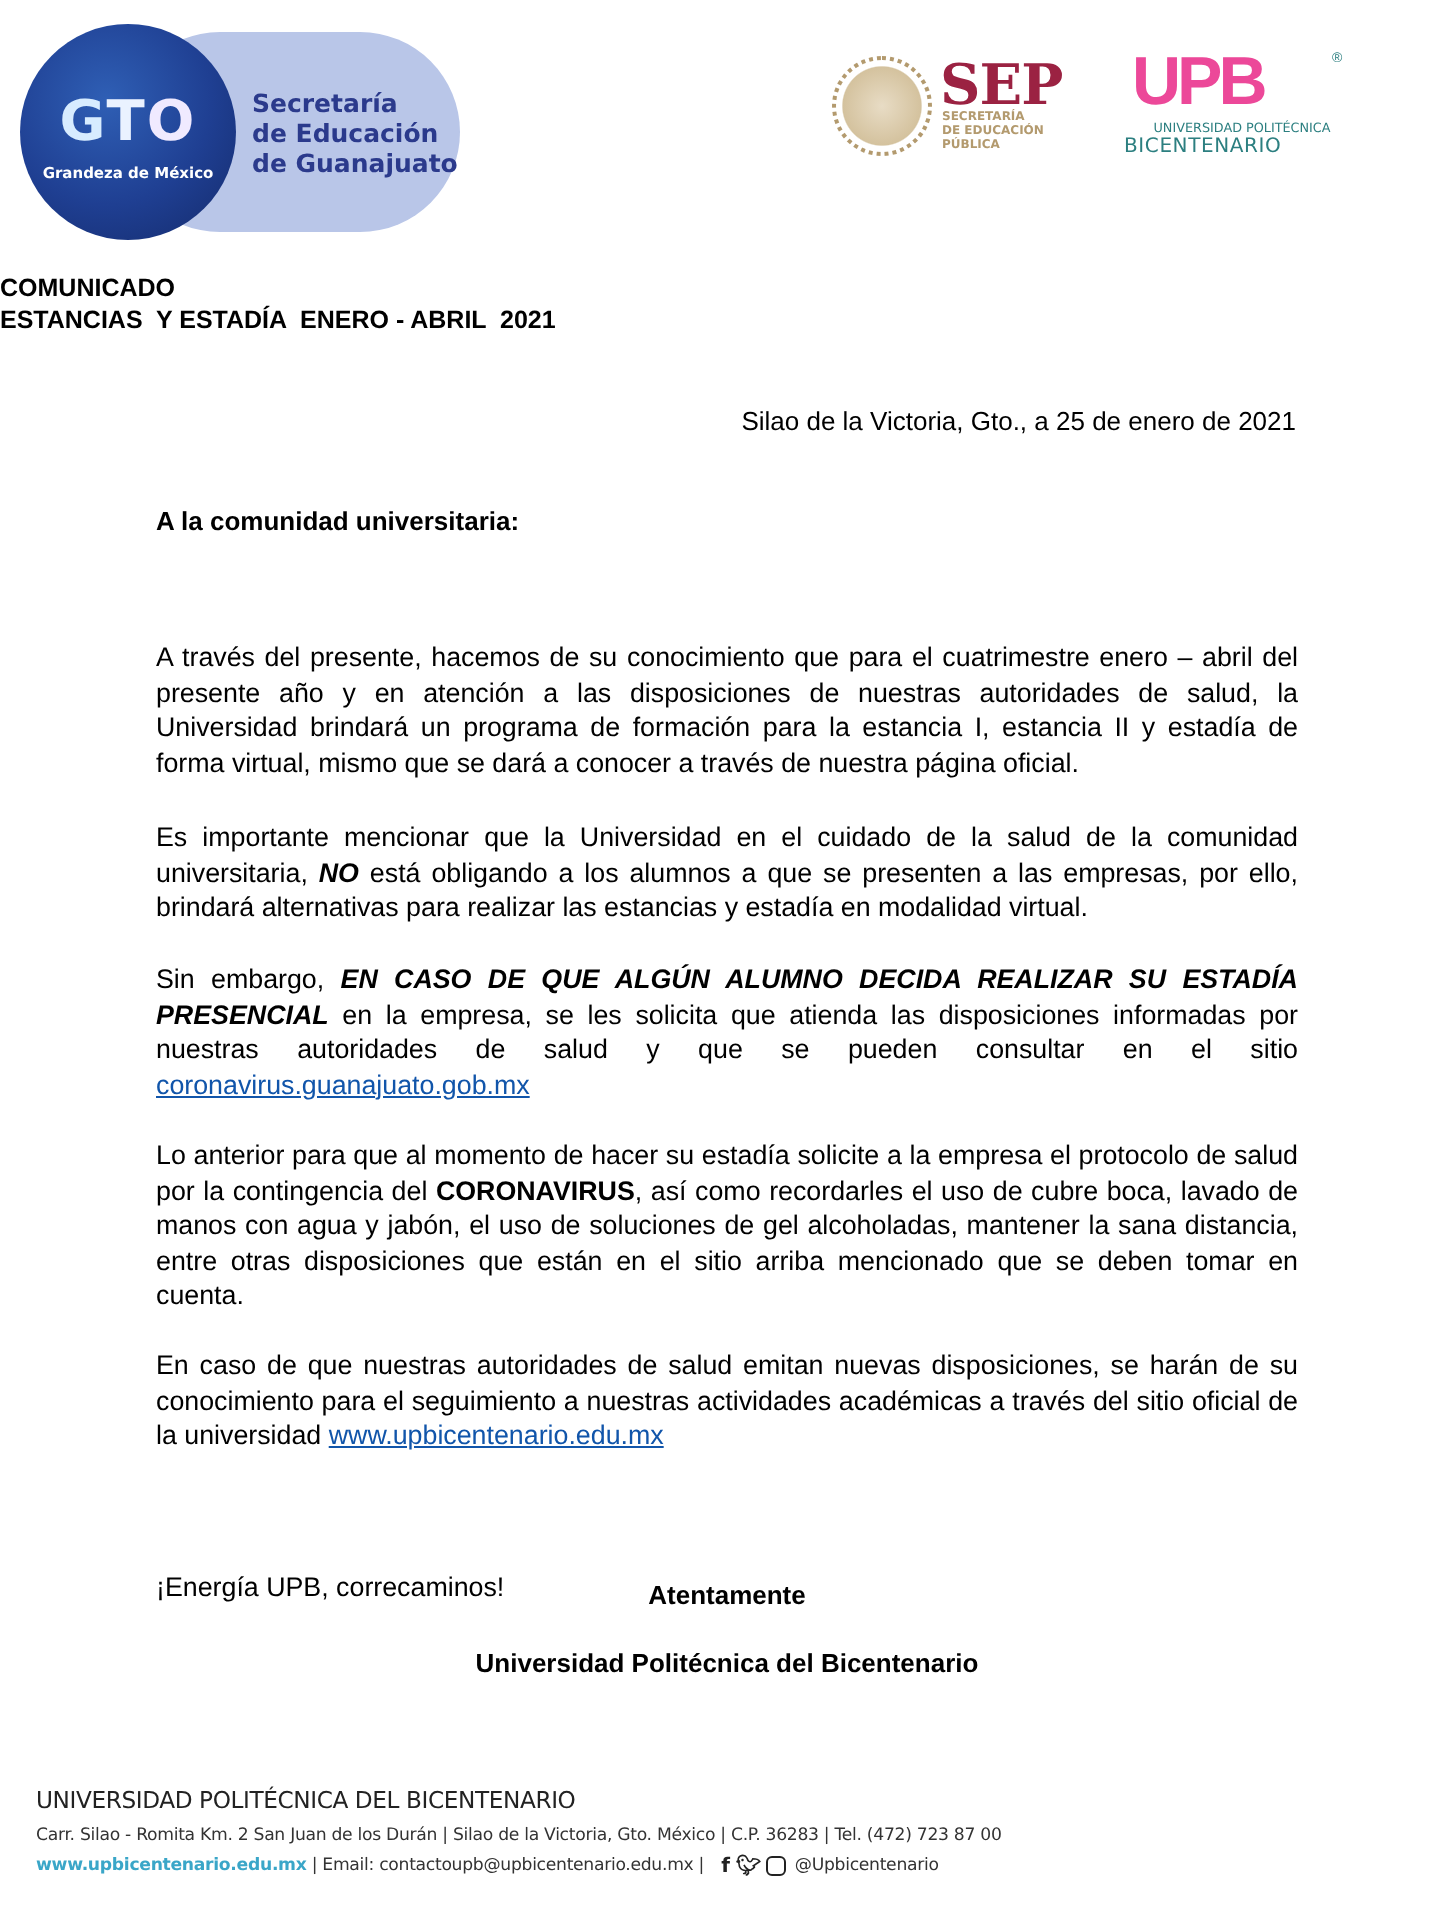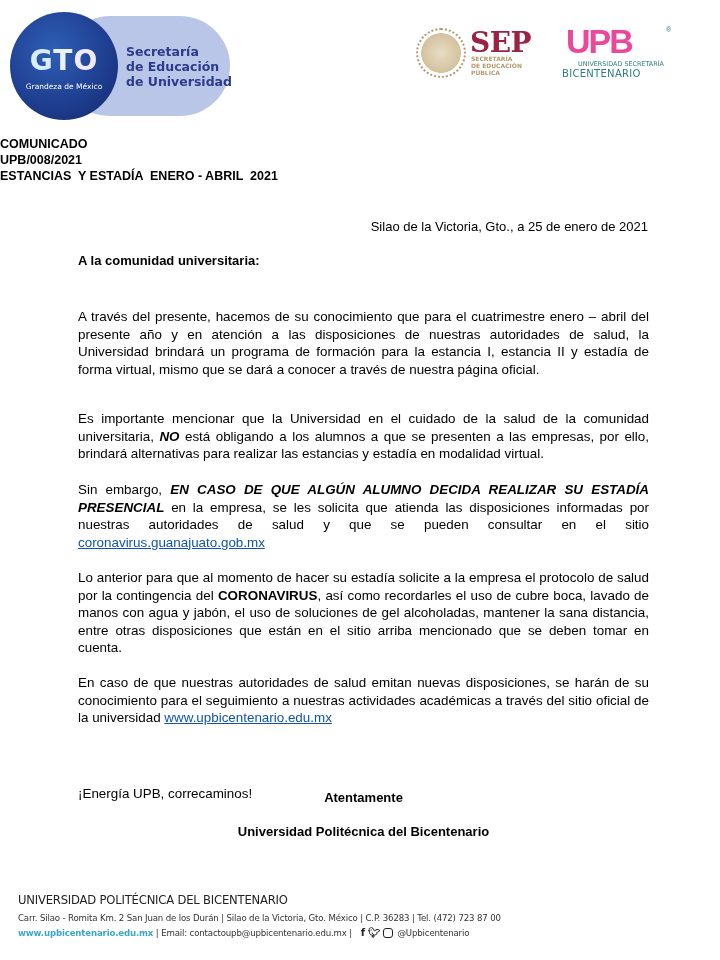--- a/index.html
+++ b/index.html
@@ -6,43 +6,43 @@
   body { width:720px; height:960px; position:relative; overflow:hidden; font-family:"Liberation Sans", sans-serif; color:#000; }
 
   
   .gto-logo { position:absolute; left:10px; top:12px; width:222px; height:108px; }
   .gto-pill { position:absolute; left:50px; top:4px; width:170px; height:100px; border-radius:50px; background:#b9c6e8; }
   .gto-circle { position:absolute; left:0; top:0; width:108px; height:108px; border-radius:50%;
     background:radial-gradient(circle at 40% 35%, #2f5fb5 0%, #1f3f92 55%, #142a6b 100%); }
   .gto-letters { position:absolute; left:12px; top:32px; width:84px; text-align:center; font-family:"DejaVu Sans", sans-serif; font-weight:bold; font-size:28px; color:#eaf2ff; letter-spacing:1px; }
   .gto-letters .g { color:#d7ecff; }
   .gto-letters .o { color:#f0eaff; }
-  .gto-sub { position:absolute; left:8px; top:70px; width:92px; text-align:center; font-family:"DejaVu Sans", sans-serif; font-weight:normal; font-size:7.5px; color:#fff; }
+  .gto-sub { position:absolute; left:8px; top:70px; width:92px; text-align:center; font-family:"DejaVu Sans", sans-serif; font-weight:bold; font-size:7.5px; color:#fff; }
   .gto-text { position:absolute; left:116px; top:32px; font-family:"DejaVu Sans", sans-serif; font-weight:bold; font-size:12.5px; line-height:15px; color:#2b3a8c; }
 
   .sep-logo { position:absolute; left:414px; top:24px; width:120px; height:60px; }
   .sep-seal { position:absolute; left:2px; top:4px; width:46px; height:46px; border-radius:50%; border:2px dotted #b39a6e; background:radial-gradient(circle, #e8dcc5 0%, #d4c29e 60%, #fff 62%); }
   .sep-word { position:absolute; left:56px; top:2px; font-family:"DejaVu Serif", serif; font-weight:bold; font-size:28px; color:#9b2242; letter-spacing:-0.5px; }
   .sep-sub { position:absolute; left:57px; top:31px; font-family:"DejaVu Sans", sans-serif; font-size:6px; line-height:7px; color:#b39a6e; font-weight:bold; }
 
   .upb-logo { position:absolute; left:562px; top:24px; width:118px; height:60px; }
   .upb-mark { position:absolute; left:4px; top:0; font-family:Liberation Sans, sans-serif; font-weight:bold; font-size:34px; line-height:34px; color:#ec4899; letter-spacing:-2px; }
   .upb-reg { position:absolute; left:104px; top:2px; font-size:7px; color:#2c7f80; }
   .upb-sub1 { position:absolute; left:0; top:36px; width:118px; text-align:center; font-family:"DejaVu Sans", sans-serif; font-size:6.4px; color:#2c7f80; }
   .upb-sub2 { position:absolute; left:0; top:44px; width:118px; font-family:"DejaVu Sans", sans-serif; font-size:10px; color:#2c7f80; letter-spacing:0.3px; }
 
   
   .title-block { position:absolute; left:0; top:136px; width:720px; font-weight:bold; font-size:12.5px; line-height:16px; }
 
-  .place-date { position:absolute; right:72px; top:219px; font-size:13px; }
+  .place-date { position:absolute; right:72px; top:203px; font-size:13px; }
   .greeting { position:absolute; left:78px; top:253px; font-size:13px; font-weight:bold; }
 
   .para { position:absolute; left:78px; width:571px; font-size:13.4px; line-height:17.6px; text-align:justify; }
   .para a { color:#1155aa; text-decoration:underline; }
-  .p1 { top:308px; }
+  .p1 { top:320px; }
   .p2 { top:410px; }
   .p3 { top:481px; }
   .p4 { top:569px; }
   .p5 { top:674px; }
   .p6 { top:749px;margin-top:36px; }
 
   .closing { position:absolute; left:0; width:727px; text-align:center; font-weight:bold; font-size:13px; }
   .closing-1 { top:790px; }
   .closing-2 { top:824px; }
 
@@ -60,44 +60,43 @@
 
 <div class="gto-logo">
   <div class="gto-pill"></div>
   <div class="gto-circle">
     <div class="gto-letters"><span class="g">G</span><span>T</span><span class="o">O</span></div>
     <div class="gto-sub">Grandeza de México</div>
   </div>
   <div class="gto-text">
     <div>Secretaría</div>
     <div>de Educación</div>
-    <div>de Universidad</div>
+    <div>de Guanajuato</div>
   </div>
 </div>
 
 <div class="sep-logo">
   <div class="sep-seal"></div>
   <div class="sep-word">SEP</div>
   <div class="sep-sub">
     <div>SECRETARÍA</div>
     <div>DE EDUCACIÓN</div>
     <div>PÚBLICA</div>
   </div>
 </div>
 
 <div class="upb-logo">
   <div class="upb-mark">UPB</div>
   <div class="upb-reg">®</div>
-  <div class="upb-sub1">UNIVERSIDAD SECRETARÍA</div>
+  <div class="upb-sub1">UNIVERSIDAD POLITÉCNICA</div>
   <div class="upb-sub2">BICENTENARIO</div>
 </div>
 
 <div class="title-block">
   <div>COMUNICADO</div>
-  <div>UPB/008/2021</div>
   <div style="white-space:pre">ESTANCIAS  Y ESTADÍA  ENERO - ABRIL  2021</div>
 </div>
 
 <div class="place-date">Silao de la Victoria, Gto., a 25 de enero de 2021</div>
 <div class="greeting">A la comunidad universitaria:</div>
 
 <div class="para p1">A través del presente, hacemos de su conocimiento que para el cuatrimestre enero – abril del presente año y en atención a las disposiciones de nuestras autoridades de salud, la Universidad brindará un programa de formación para la estancia I, estancia II y estadía de forma virtual, mismo que se dará a conocer a través de nuestra página oficial.</div>
 
 <div class="para p2"><span>Es importante mencionar que la Universidad en el cuidado de la salud de la comunidad universitaria, </span><b><i>NO</i></b><span> está obligando a los alumnos a que se presenten a las empresas, por ello, brindará alternativas para realizar las estancias y estadía en modalidad virtual.</span></div>
 

